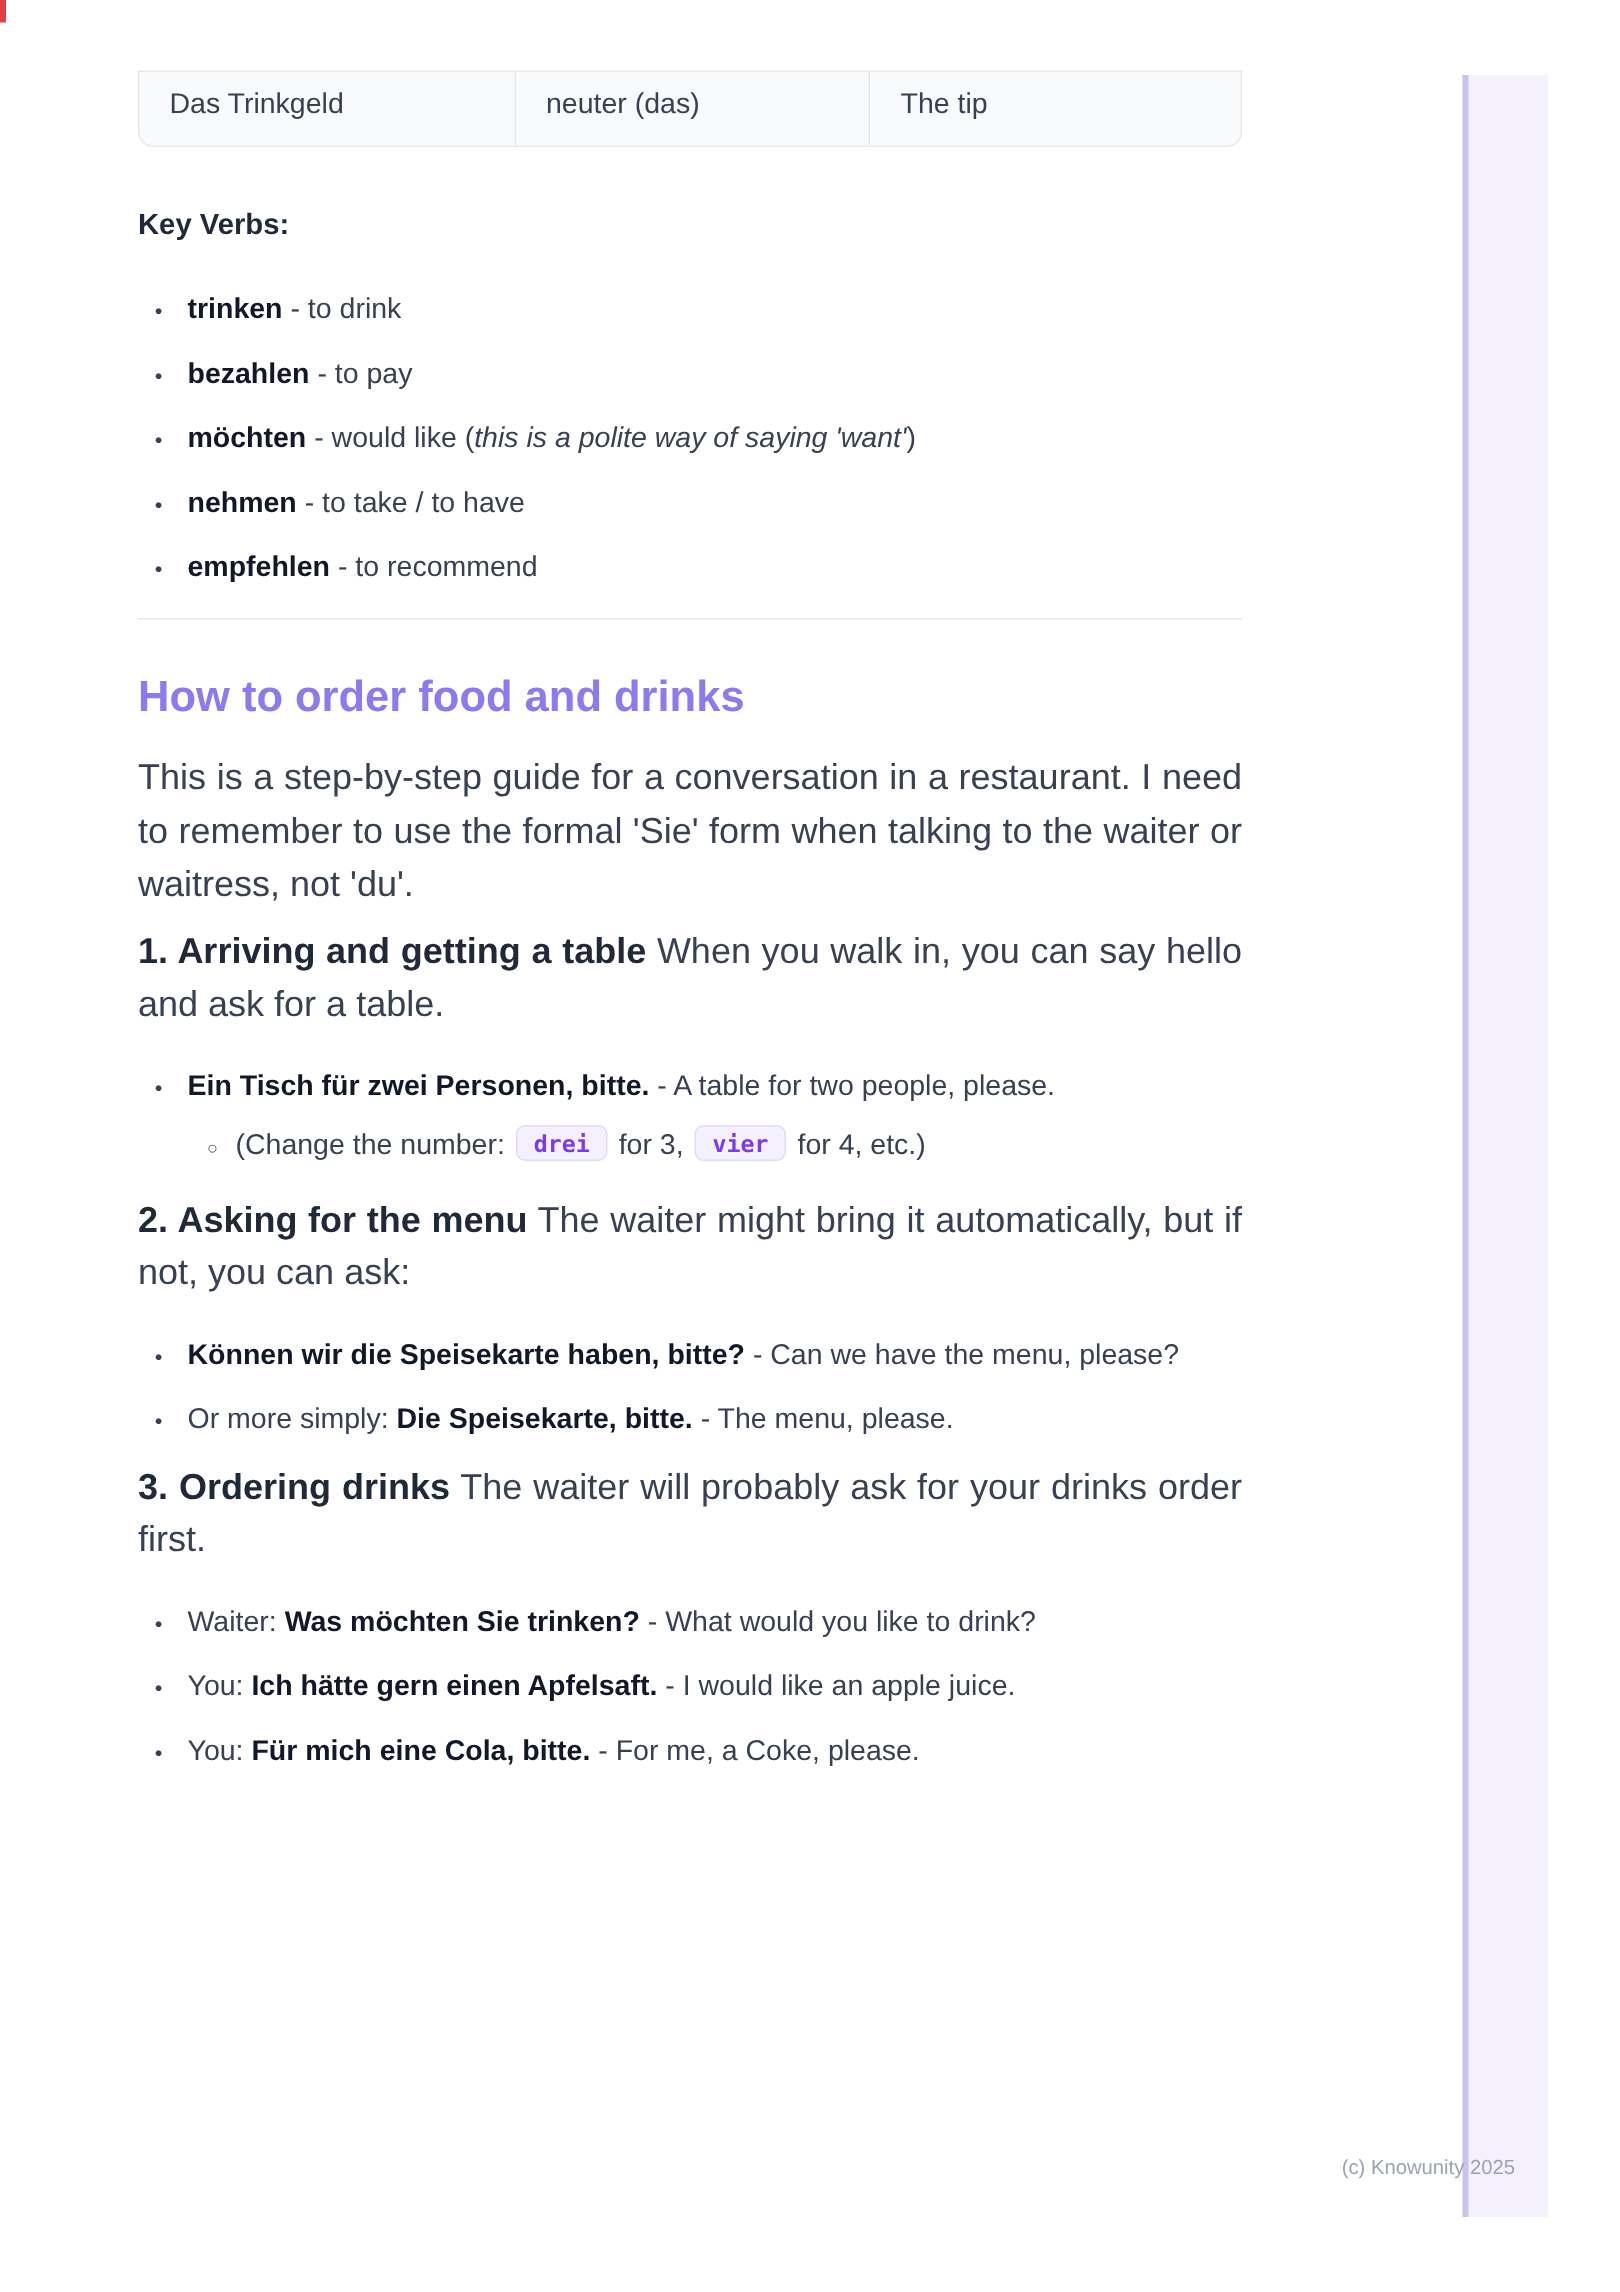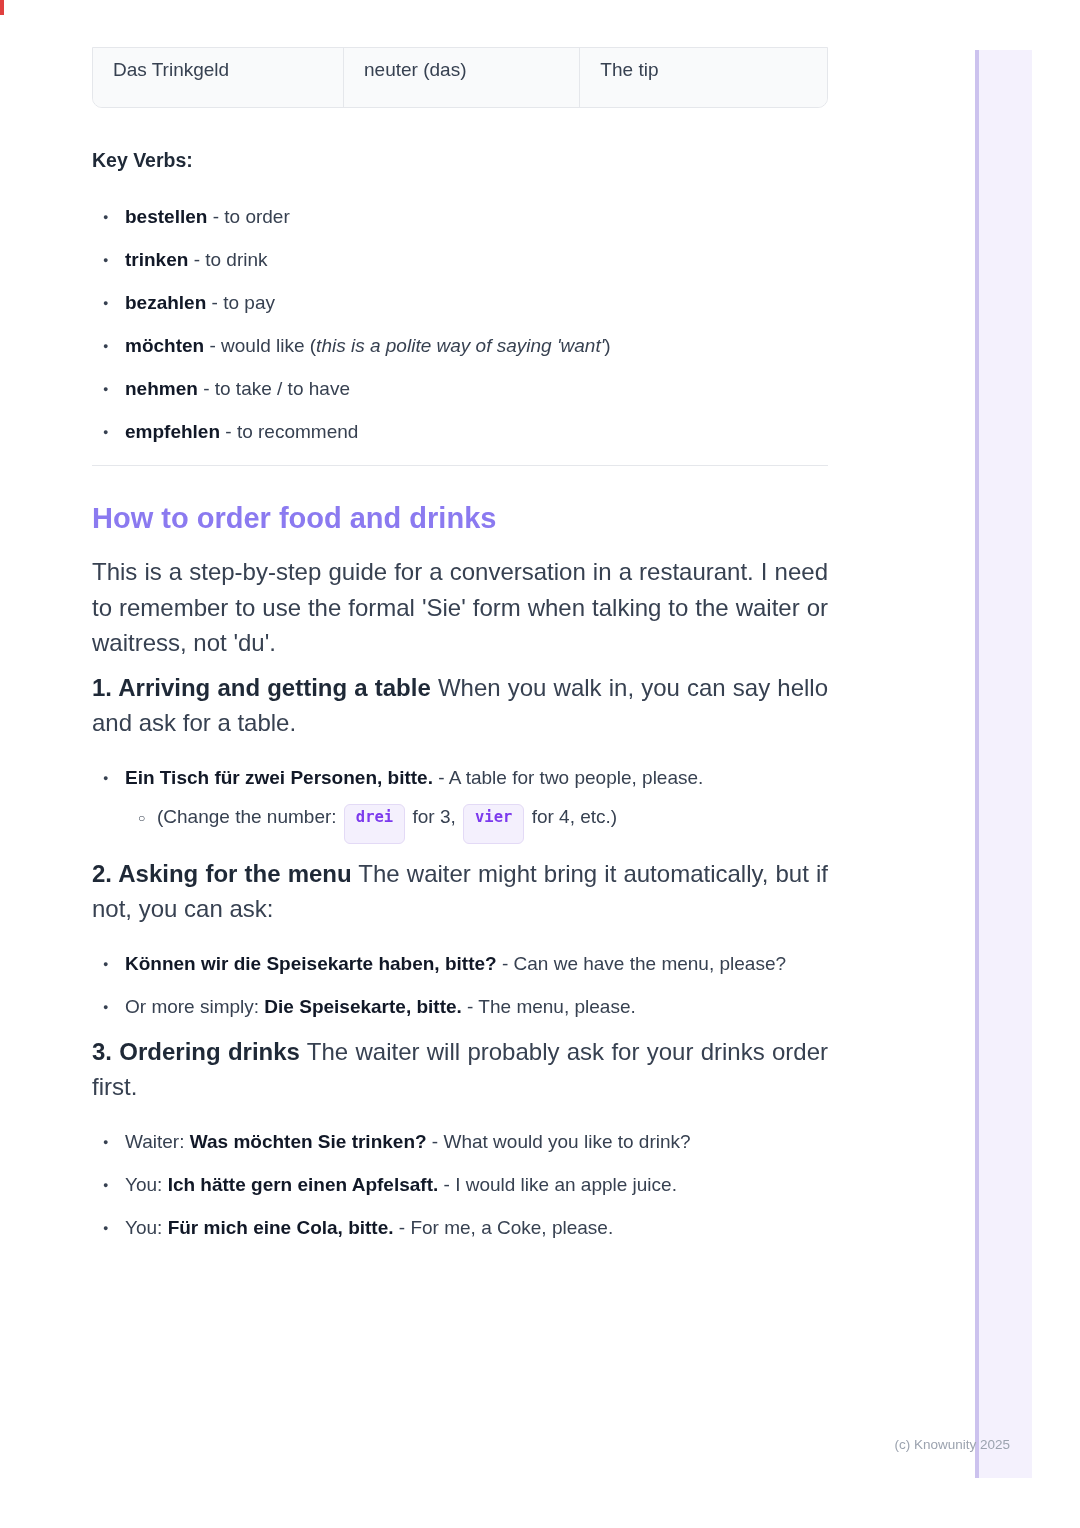--- a/index.html
+++ b/index.html
@@ -30,21 +30,21 @@
   }
   
   .vocab-table {
     margin-top: 47px;
     display: flex;
     border: 1px solid #e5e7eb;
     border-radius: 0 0 10px 10px;
     overflow: hidden;
     background: #f9fafb;
     box-sizing: border-box;
-    height: 61px;
+    height: 51px;
   }
   .vocab-cell {
     box-sizing: border-box;
     padding: 11px 18px 23px 20px;
     font-size: 19px;
     color: #374151;
     background: #f9fafb;
   }
   .vocab-cell.c0 { width: 34.2%; border-right: 1px solid #e5e7eb; }
   .vocab-cell.c1 { width: 32.2%; border-right: 1px solid #e5e7eb; }
@@ -110,21 +110,21 @@
     font-size: 12px; color: #374151;
   }
   .code-chip {
     display: inline-block;
     font-family: "DejaVu Sans Mono", monospace;
     font-size: 15.5px; font-weight: 700;
     color: #7c3aed;
     background: #f4f0fd;
     border: 1px solid #e3daf6;
     border-radius: 6px;
-    padding: 2px 11px 16px 11px;
+    padding: 2px 11px 0 11px;
     margin: 0 2px;
     vertical-align: 1px;
     line-height: 20px;
   }
   .page-footer {
     position: absolute;
     top: 1437px; right: 70px;
     font-size: 13.5px;
     color: #9ca3af;
     z-index: 5;
@@ -140,21 +140,20 @@
 
   <div class="vocab-table">
     <div class="vocab-cell c0">Das Trinkgeld</div>
     <div class="vocab-cell c1">neuter (das)</div>
     <div class="vocab-cell c2">The tip</div>
   </div>
 
   <p class="bold-label">Key Verbs:</p>
 
   <ul class="bullet-list">
-    <li><b class="term">bestellen</b><span> - to order</span></li>
     <li><b class="term">trinken</b><span> - to drink</span></li>
     <li><b class="term">bezahlen</b><span> - to pay</span></li>
     <li><b class="term">möchten</b><span> - would like (</span><i>this is a polite way of saying 'want'</i><span>)</span></li>
     <li><b class="term">nehmen</b><span> - to take / to have</span></li>
     <li><b class="term">empfehlen</b><span> - to recommend</span></li>
   </ul>
 
   <hr class="divider">
 
   <h1 class="guide-heading">How to order food and drinks</h1>

